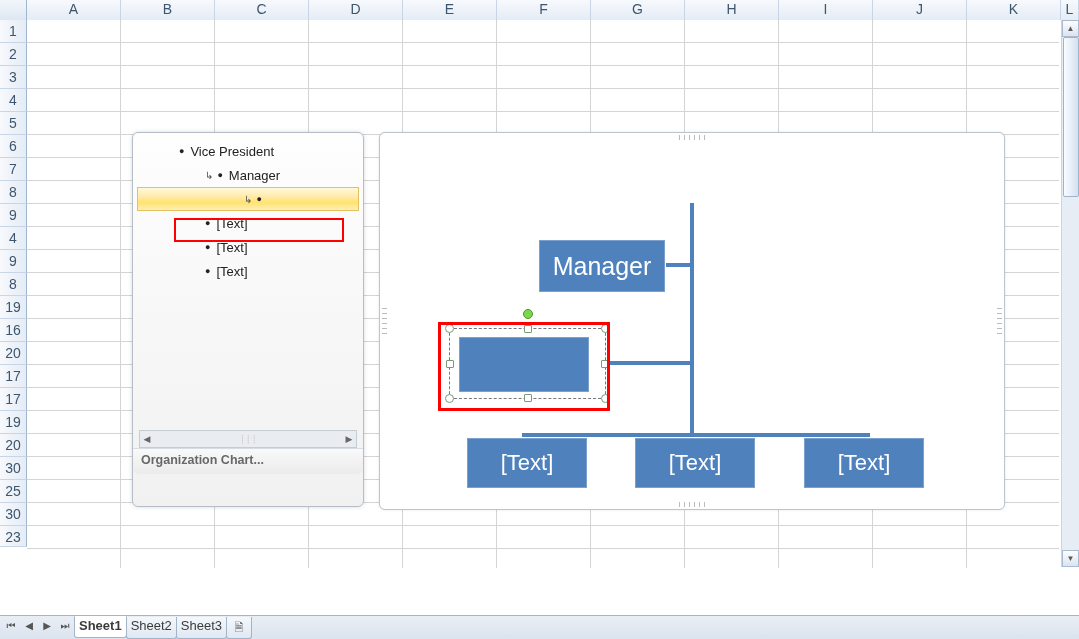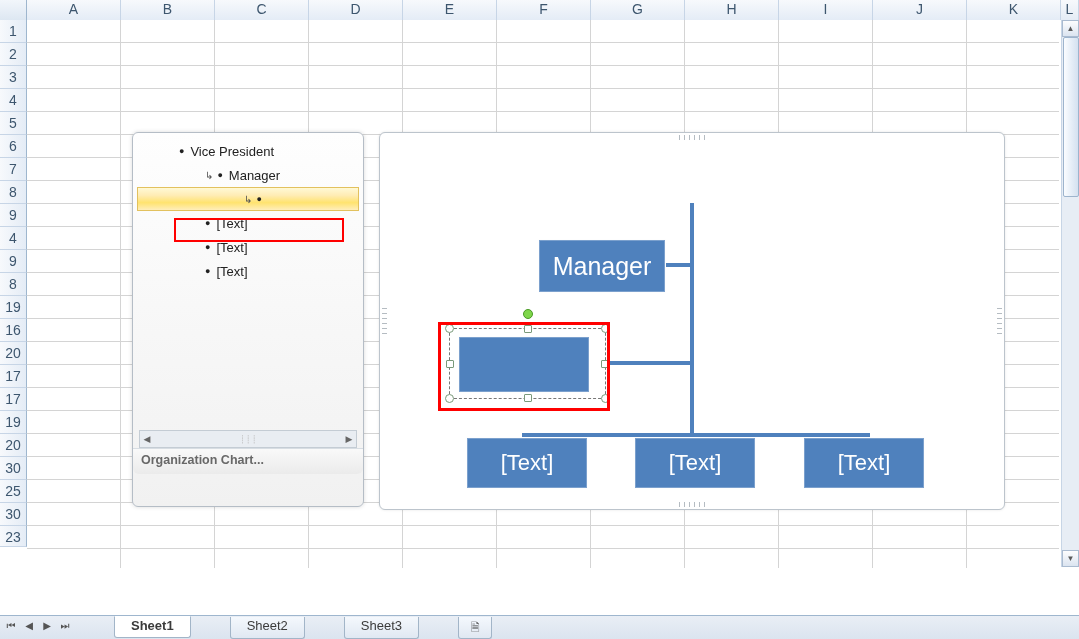--- a/index.html
+++ b/index.html
@@ -86,31 +86,30 @@
 }
 .nav-btn {
   width: 18px; height: 18px;
   display:flex; align-items:center; justify-content:center;
   color:#555; font-size:10px;
   border: none;
   background: transparent;
 }
 .tab {
   height: 22px;
-  padding: 1px 16px 0;
+  padding: 1px 4px 0;
   border: 1px solid #a2b5c8;
   border-top: none;
   background: linear-gradient(#f4f8fd,#e0e8f2);
   margin-top: 1px;
   font-size: 13px;
   color: #3b3b3b;
   position: relative;
   border-radius: 0 0 3px 3px;
   margin-right: -1px;
-  margin-left: 40px;
 }
 .tab.active {
   background: #fff;
   font-weight: bold;
   z-index: 2;
   border-top: 1px solid #fff;
   margin-top: -1px;
 }
 .tab-add {
   width: 26px;

